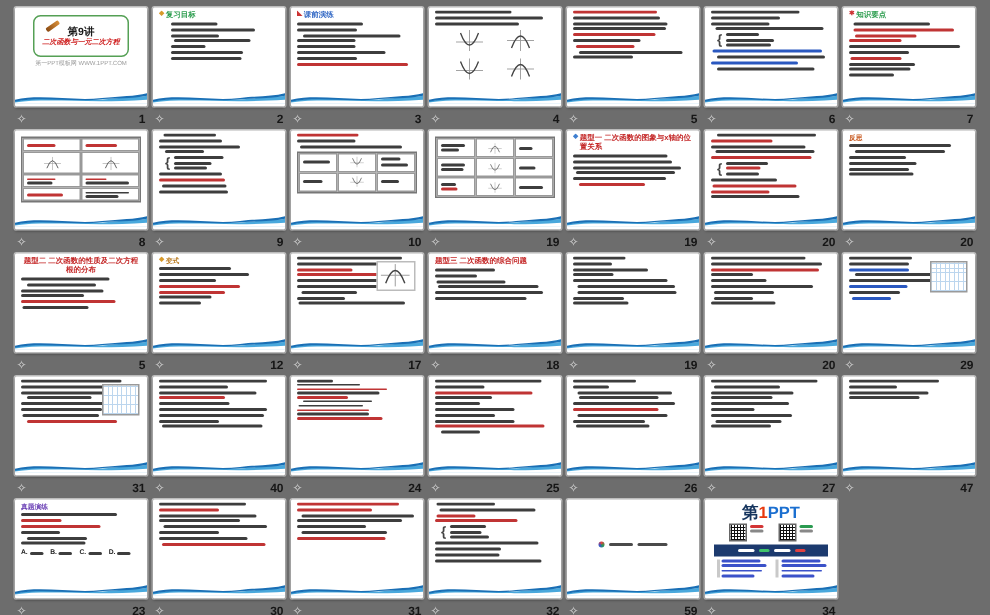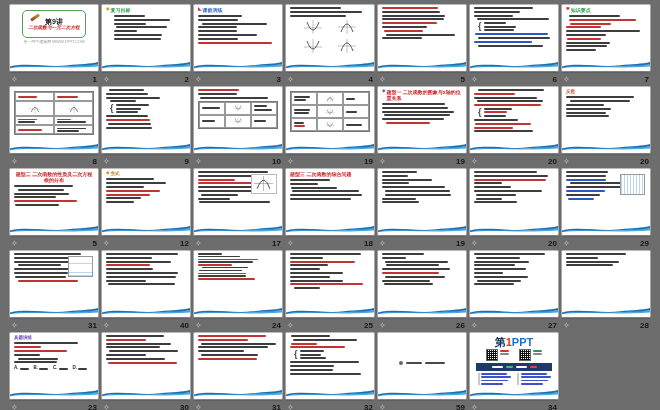--- a/index.html
+++ b/index.html
@@ -865,21 +865,21 @@
             <div class="bar" style="width: 65.8896%; background: rgb(61, 61, 61);"></div>
             <div class="bar" style="width: 58.6883%; background: rgb(61, 61, 61);"></div>
           </div>
         </div>
       <svg class="wave" viewBox="0 0 88 11" preserveAspectRatio="none">
           <use href="#wave-sym"></use>
         </svg>
     </div>
     <div class="meta">
       <span class="star">✧</span>
-      <span class="num">28</span>
+      <span class="num">47</span>
     </div>
   </div>
     <div class="cell" style="left: 10px; top: 333px;">
     <div class="thumb">
       <div class="sc">
           <div class="heading small">
             <span style="color: rgb(106, 63, 181);">真题演练</span>
           </div>
           <div class="bars">
             <div class="bar" style="width: 79.8493%; background: rgb(61, 61, 61);"></div>

